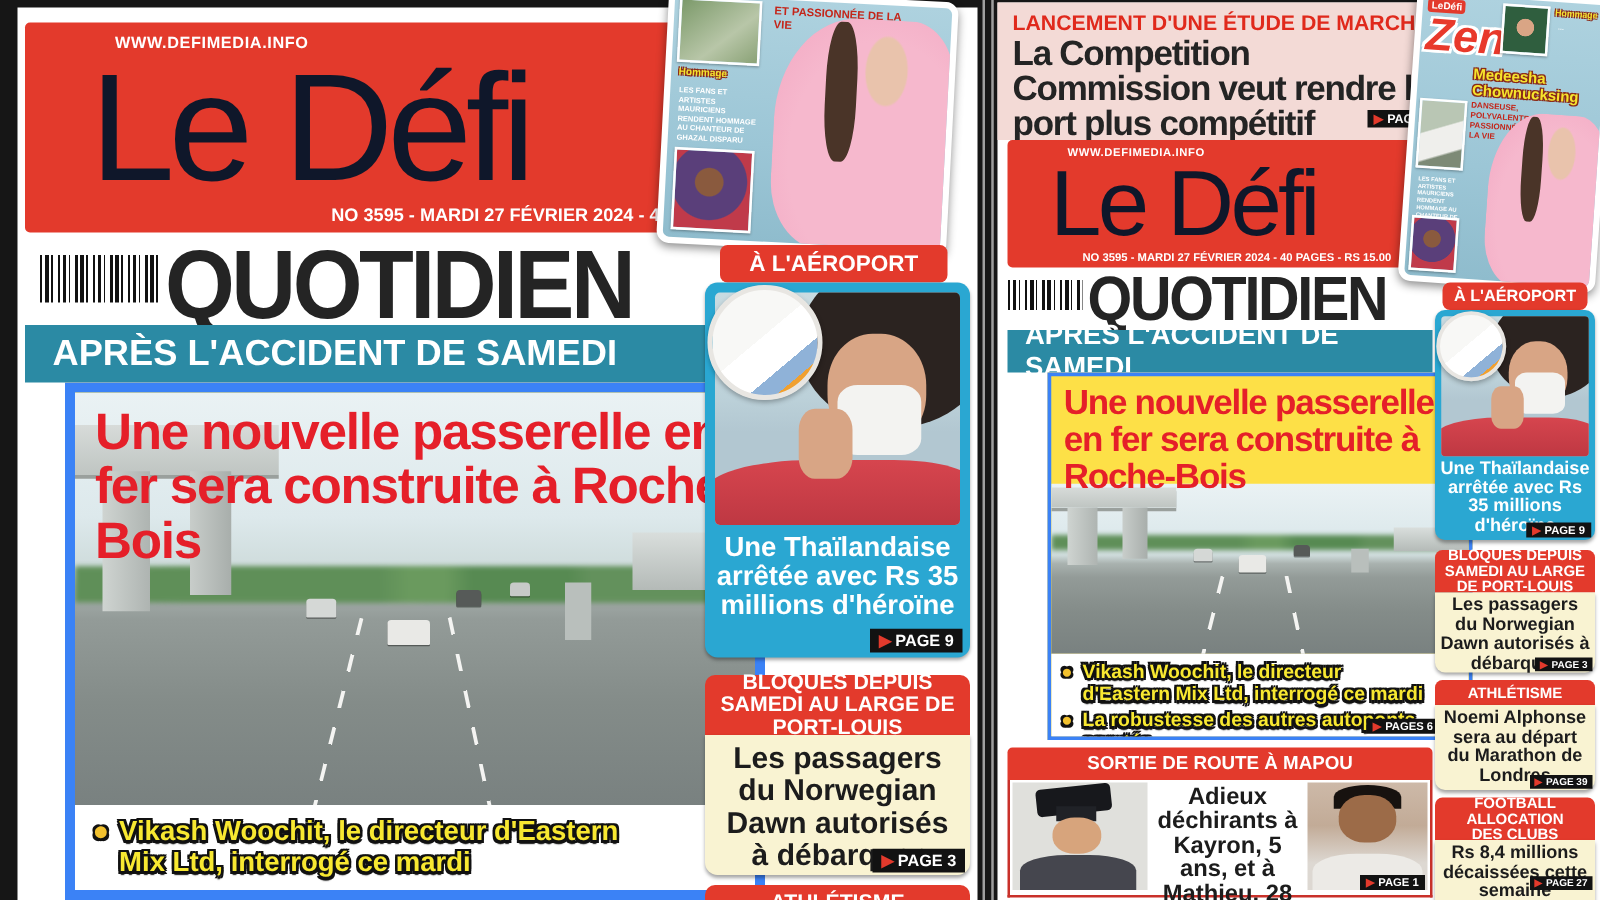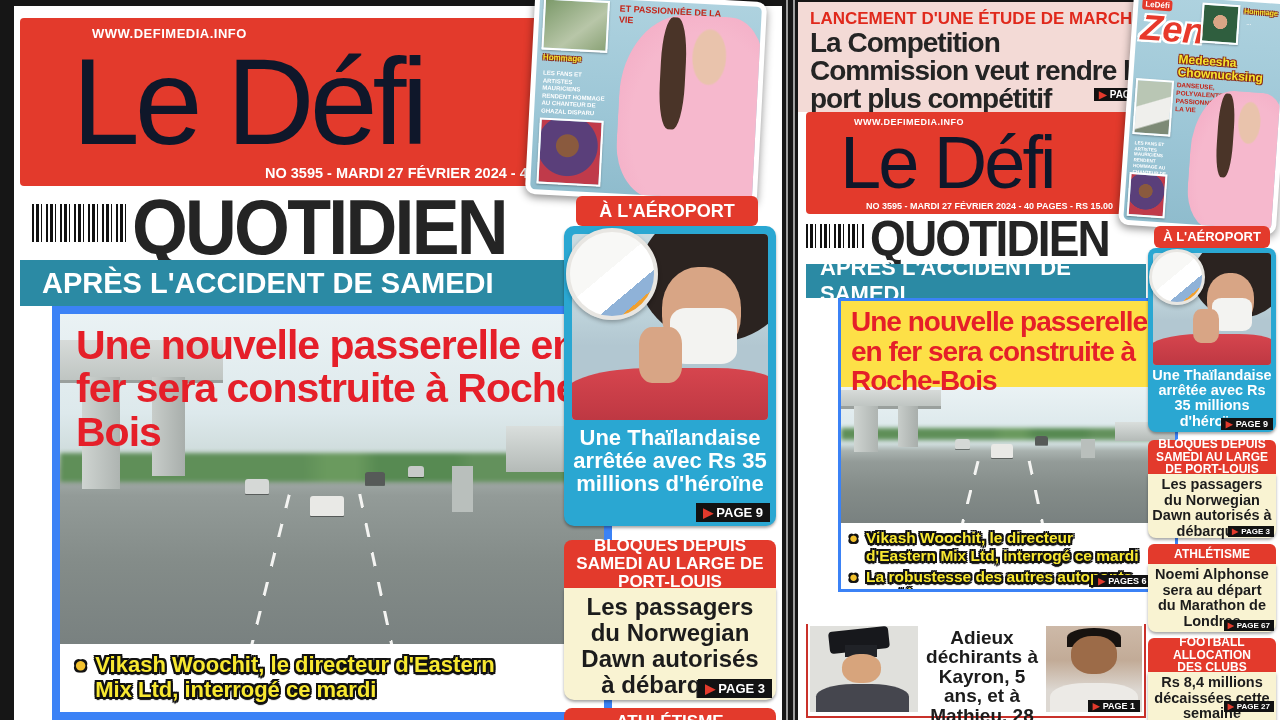--- a/index.html
+++ b/index.html
@@ -244,20 +244,23 @@
           <span class="bullet-dot" style="font-size:15px;">●</span>
           <span class="bullet-text" style="width:320px; font-size:15.5px;">La robustesse des autres autoponts scrutée</span>
         </div>
       </div>
       <div class="badge" style="right:2px; bottom:2px; font-size:9px; padding:1px 5px;">
         <span class="arr">▶</span>
         <span>PAGES 6 ET 1</span>
       </div>
     </div>
 
+    <div class="red-chip" style="position:absolute; left:8px; top:596px; width:340px; height:26px; font-size:15px; border-radius:4px 4px 0 0;">
+      <span>SORTIE DE ROUTE À MAPOU</span>
+    </div>
     <div style="position:absolute; left:8px; top:622px; width:340px; height:94px; background:#fff; border:2px solid #c9312a; border-top:none;">
       <div class="boy-photo" style="left:2px; top:2px; width:108px; height:86px;">
         <div class="cap"></div>
         <div class="capbase"></div>
         <div class="face"></div>
         <div class="gown"></div>
       </div>
       <div style="position:absolute; left:112px; top:4px; width:124px; color:#1c1c1c; font-weight:bold; font-size:19px; line-height:1.02; text-align:center;">Adieux déchirants à Kayron, 5 ans, et à Mathieu, 28 ans</div>
       <div class="man-photo" style="right:2px; top:2px; width:96px; height:86px;">
         <div class="hair"></div>
@@ -318,21 +321,21 @@
       </div>
     </div>
 
     <div class="red-chip" style="position:absolute; left:350px; top:542px; width:128px; height:20px; font-size:12px; border-radius:6px 6px 0 0;">
       <span>ATHLÉTISME</span>
     </div>
     <div class="cream-box" style="left:350px; top:562px; width:128px; height:68px; border-radius:0 0 8px 8px;">
       <div class="txt" style="padding:3px 4px 0; font-size:14.5px;">Noemi Alphonse sera au départ du Marathon de Londres</div>
       <div class="badge" style="right:2px; bottom:1px; font-size:8px; padding:1px 4px;">
         <span class="arr">▶</span>
-        <span>PAGE 67</span>
+        <span>PAGE 39</span>
       </div>
     </div>
 
     <div class="red-chip" style="position:absolute; left:350px; top:636px; width:128px; height:34px; font-size:12px; border-radius:6px 6px 0 0; padding:0 12px;">
       <span>FOOTBALL ALLOCATION DES CLUBS</span>
     </div>
     <div class="cream-box" style="left:350px; top:670px; width:128px; height:50px; border-radius:0;">
       <div class="txt" style="padding:3px 4px 0; font-size:14.5px;">Rs 8,4 millions décaissées cette semaine</div>
       <div class="badge" style="right:2px; bottom:10px; font-size:8px; padding:1px 4px;">
         <span class="arr">▶</span>

